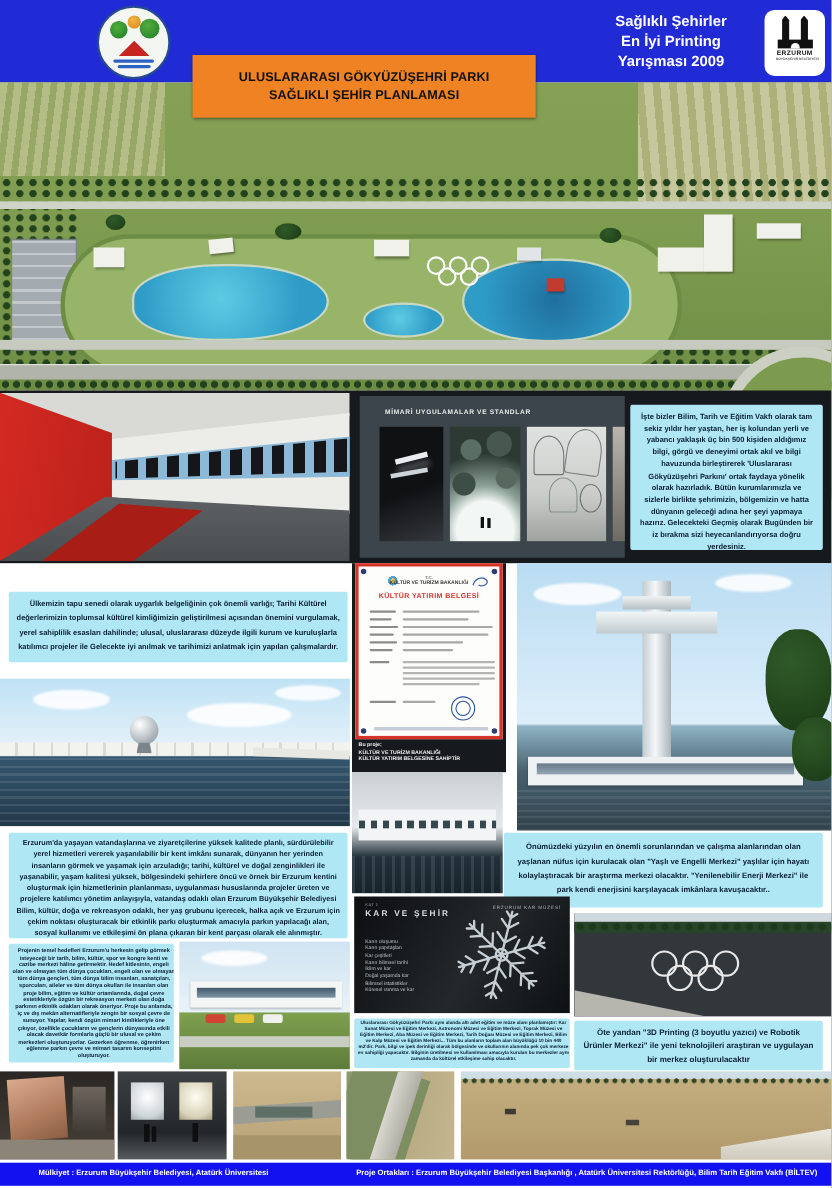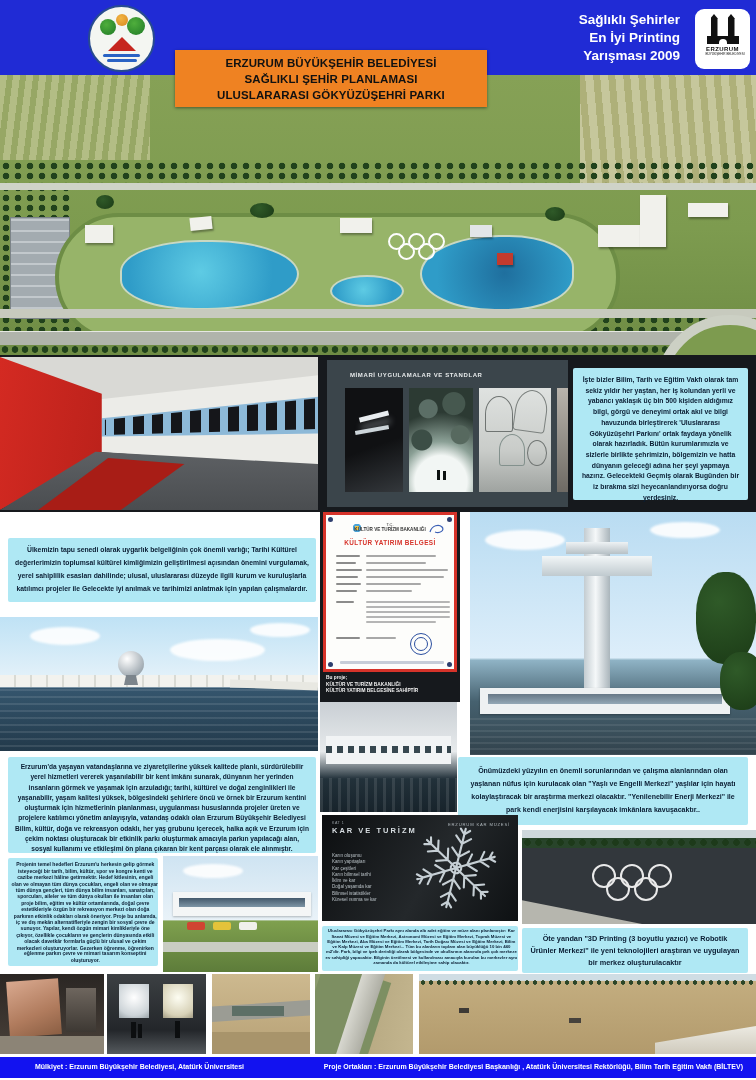--- a/index.html
+++ b/index.html
@@ -8,21 +8,21 @@
   .img{position:absolute;overflow:hidden;}
   .cyanbox{position:absolute;background:#afe8f4;color:#0a1d33;font-weight:bold;text-align:center;border-radius:2px;box-sizing:border-box;}
   
   .header-bar{position:absolute;left:0;top:0;width:756px;height:75px;background:#202bd5;}
   .assoc-logo{position:absolute;left:88px;top:5px;width:67px;height:67px;border-radius:50%;background:#f4f6f2;border:2px solid #274b8f;box-sizing:border-box;}
   .assoc-tree{position:absolute;border-radius:50%;background:radial-gradient(circle at 40% 35%,#4fae3c,#1f7a26);}
   .assoc-tent{position:absolute;left:18px;top:30px;width:28px;height:14px;background:#c6261f;clip-path:polygon(50% 0,100% 100%,0 100%);}
   .assoc-wave{position:absolute;left:13px;height:3px;width:37px;border-radius:2px;background:#2a63c4;}
   .title-box{position:absolute;left:175px;top:50px;width:312px;height:57px;background:#ef8222;box-shadow:0 1px 3px rgba(0,0,0,.45);display:flex;flex-direction:column;justify-content:center;z-index:6;}
   .title-box div{color:#111;font-weight:bold;font-size:11.5px;line-height:16px;text-align:center;letter-spacing:0.1px;}
-  .award{position:absolute;left:540px;top:11px;width:140px;text-align:right;}
+  .award{position:absolute;left:540px;top:11px;width:140px;text-align:center;}
   .award div{color:#fff;font-weight:bold;font-size:13.5px;line-height:18px;}
   .erz-logo{position:absolute;left:695px;top:9px;width:55px;height:60px;background:#fff;border-radius:9px;box-sizing:border-box;padding-top:5px;}
   .erz-icon{position:relative;width:36px;height:30px;margin:0 auto;}
   .erz-icon .minaret{position:absolute;top:0;width:7px;height:24px;background:#111;clip-path:polygon(50% 0,100% 18%,100% 100%,0 100%,0 18%);}
   .erz-icon .base{position:absolute;bottom:0;left:2px;width:32px;height:8px;background:#111;}
   .erz-icon .arch{position:absolute;bottom:0;left:14px;width:8px;height:5px;background:#fff;border-radius:4px 4px 0 0;}
   .erz-name{font-size:6px;font-weight:bold;color:#111;text-align:center;letter-spacing:.4px;margin-top:2px;}
   .erz-sub{font-size:5px;color:#111;text-align:center;transform:scale(.62);transform-origin:top center;white-space:nowrap;}
   
   .park{position:absolute;left:0;top:75px;width:756px;height:280px;background:linear-gradient(180deg,#86a156 0%,#7d9b4f 55%,#6e8c44 100%);}
@@ -280,21 +280,21 @@
     <div class="abs" style="left:10px;top:36px;width:138px;height:24px;background:#f4f6f6;box-shadow:0 1px 2px rgba(0,0,0,.25);"></div>
     <div class="glass" style="left:16px;top:42px;width:126px;height:9px;"></div>
     <div class="abs" style="left:24px;top:66px;width:18px;height:8px;background:#d04432;border-radius:2px;"></div>
     <div class="abs" style="left:50px;top:66px;width:18px;height:8px;background:#e3c33a;border-radius:2px;"></div>
     <div class="abs" style="left:76px;top:66px;width:18px;height:8px;background:#f0f0ec;border-radius:2px;"></div>
     <div class="abs" style="left:0;top:86px;width:155px;height:10px;background:#c9cdc2;"></div>
   </div>
 
   <div class="snowpanel">
     <div class="kat">KAT 1</div>
-    <div class="kar-title">KAR VE TURİZM</div>
+    <div class="kar-title">KAR VE ŞEHİR</div>
     <div class="kar-museum">ERZURUM KAR MÜZESİ</div>
     <div class="kar-list">
       <div>Karın oluşumu</div>
       <div>Karın yapıtaşları</div>
       <div>Kar çeşitleri</div>
       <div>Karın bilimsel tarihi</div>
       <div>İklim ve kar</div>
       <div>Doğal yaşamda kar</div>
       <div>Bilimsel istatistikler</div>
       <div>Küresel ısınma ve kar</div>
@@ -369,18 +369,17 @@
     <div class="abs" style="left:150px;top:44px;width:12px;height:5px;background:#46423c;"></div>
     <div class="abs" style="left:236px;top:52px;width:101px;height:28px;background:linear-gradient(180deg,#eceae2,#cfcabc);clip-path:polygon(0 60%,100% 0,100% 100%,0 100%);"></div>
   </div>
 
   <div class="footer">
     <span style="left:35px;">Mülkiyet : Erzurum Büyükşehir Belediyesi, Atatürk Üniversitesi</span>
     <span style="right:13px;">Proje Ortakları : Erzurum Büyükşehir Belediyesi Başkanlığı , Atatürk Üniversitesi Rektörlüğü, Bilim Tarih Eğitim Vakfı (BİLTEV)</span>
   </div>
 
   <div class="title-box">
-    <div>ERZURUM BÜYÜKŞEHİR BELEDİYESİ</div>
+    <div>ULUSLARARASI GÖKYÜZÜŞEHRİ PARKI</div>
     <div>SAĞLIKLI ŞEHİR PLANLAMASI</div>
-    <div>ULUSLARARASI GÖKYÜZÜŞEHRİ PARKI</div>
   </div>
 
 </div>
 
 </body></html>

